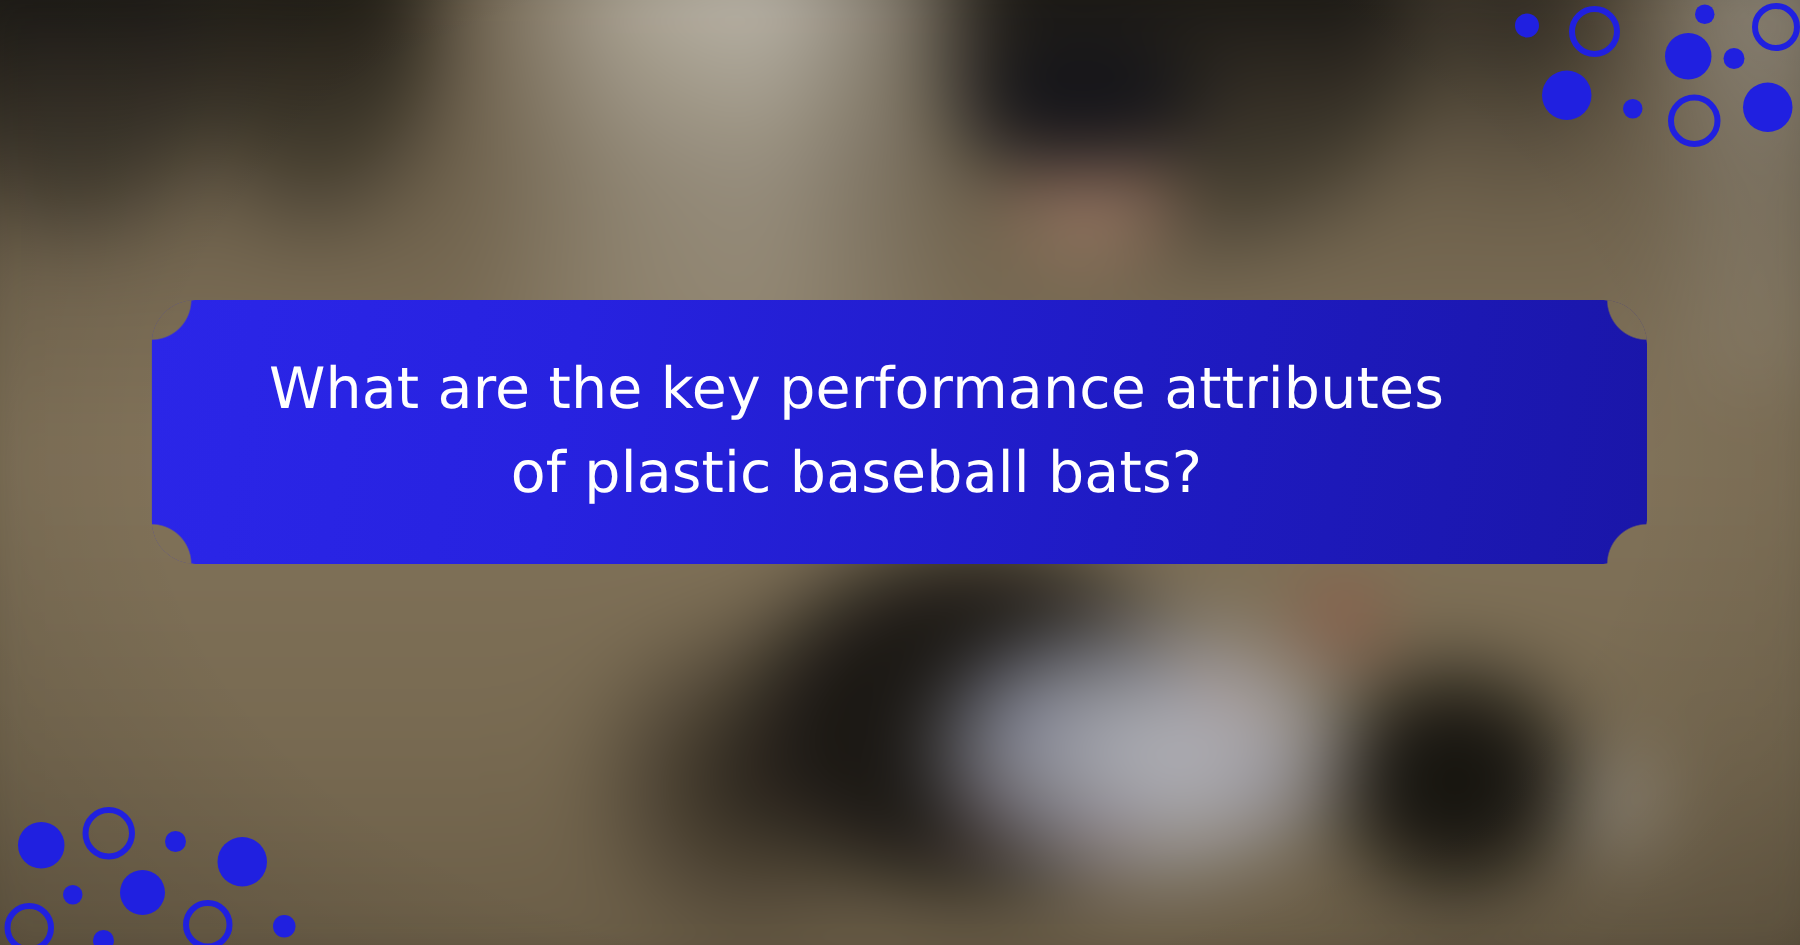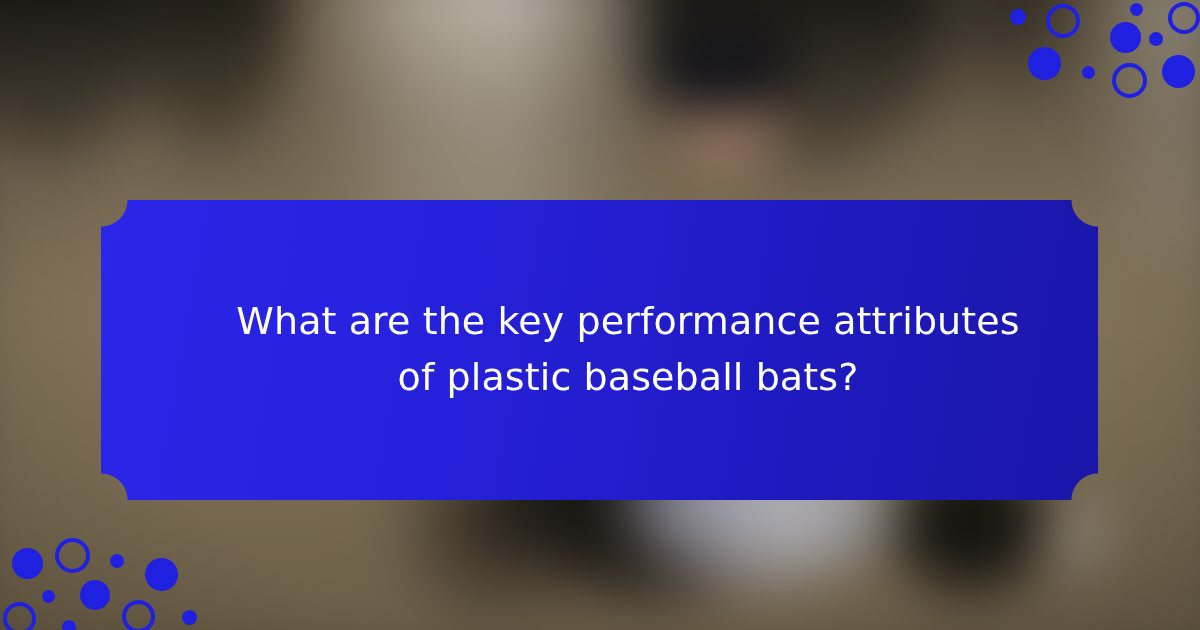--- a/index.html
+++ b/index.html
@@ -127,39 +127,40 @@
   }
   .dot.fill { background: #2020e0; }
   .dot.ring { border: 4px solid #2020e0; background: transparent; }
 
   
   .card {
     position: absolute;
     left: 101px;
     top: 200px;
     width: 997px;
-    height: 300px;
+    height: 176px;
     background: linear-gradient(100deg, #2b26e8 0%, #2722e0 28%, #1f1bc4 65%, #1a16a8 100%);
     display: flex;
     align-items: center;
-    justify-content: flex-end;
+    justify-content: flex-start;
     padding: 0 70px;
     
     -webkit-mask-image:
       radial-gradient(circle 26px at 0 0,    transparent 0 26px, #000 27px),
       radial-gradient(circle 26px at 100% 0, transparent 0 26px, #000 27px),
       radial-gradient(circle 26px at 0 100%, transparent 0 26px, #000 27px),
       radial-gradient(circle 26px at 100% 100%, transparent 0 26px, #000 27px);
     -webkit-mask-composite: source-in;
     mask-image:
       radial-gradient(circle 26px at 0 0,    transparent 0 26px, #000 27px),
       radial-gradient(circle 26px at 100% 0, transparent 0 26px, #000 27px),
       radial-gradient(circle 26px at 0 100%, transparent 0 26px, #000 27px),
       radial-gradient(circle 26px at 100% 100%, transparent 0 26px, #000 27px);
     mask-composite: intersect;
+    border-radius: 29px;
   }
 
   .card-title {
     color: #ffffff;
     font-family: "DejaVu Sans", sans-serif;
     font-size: 38px;
     line-height: 1.47;
     font-weight: 400;
     text-align: center;
     letter-spacing: 0.1px;

